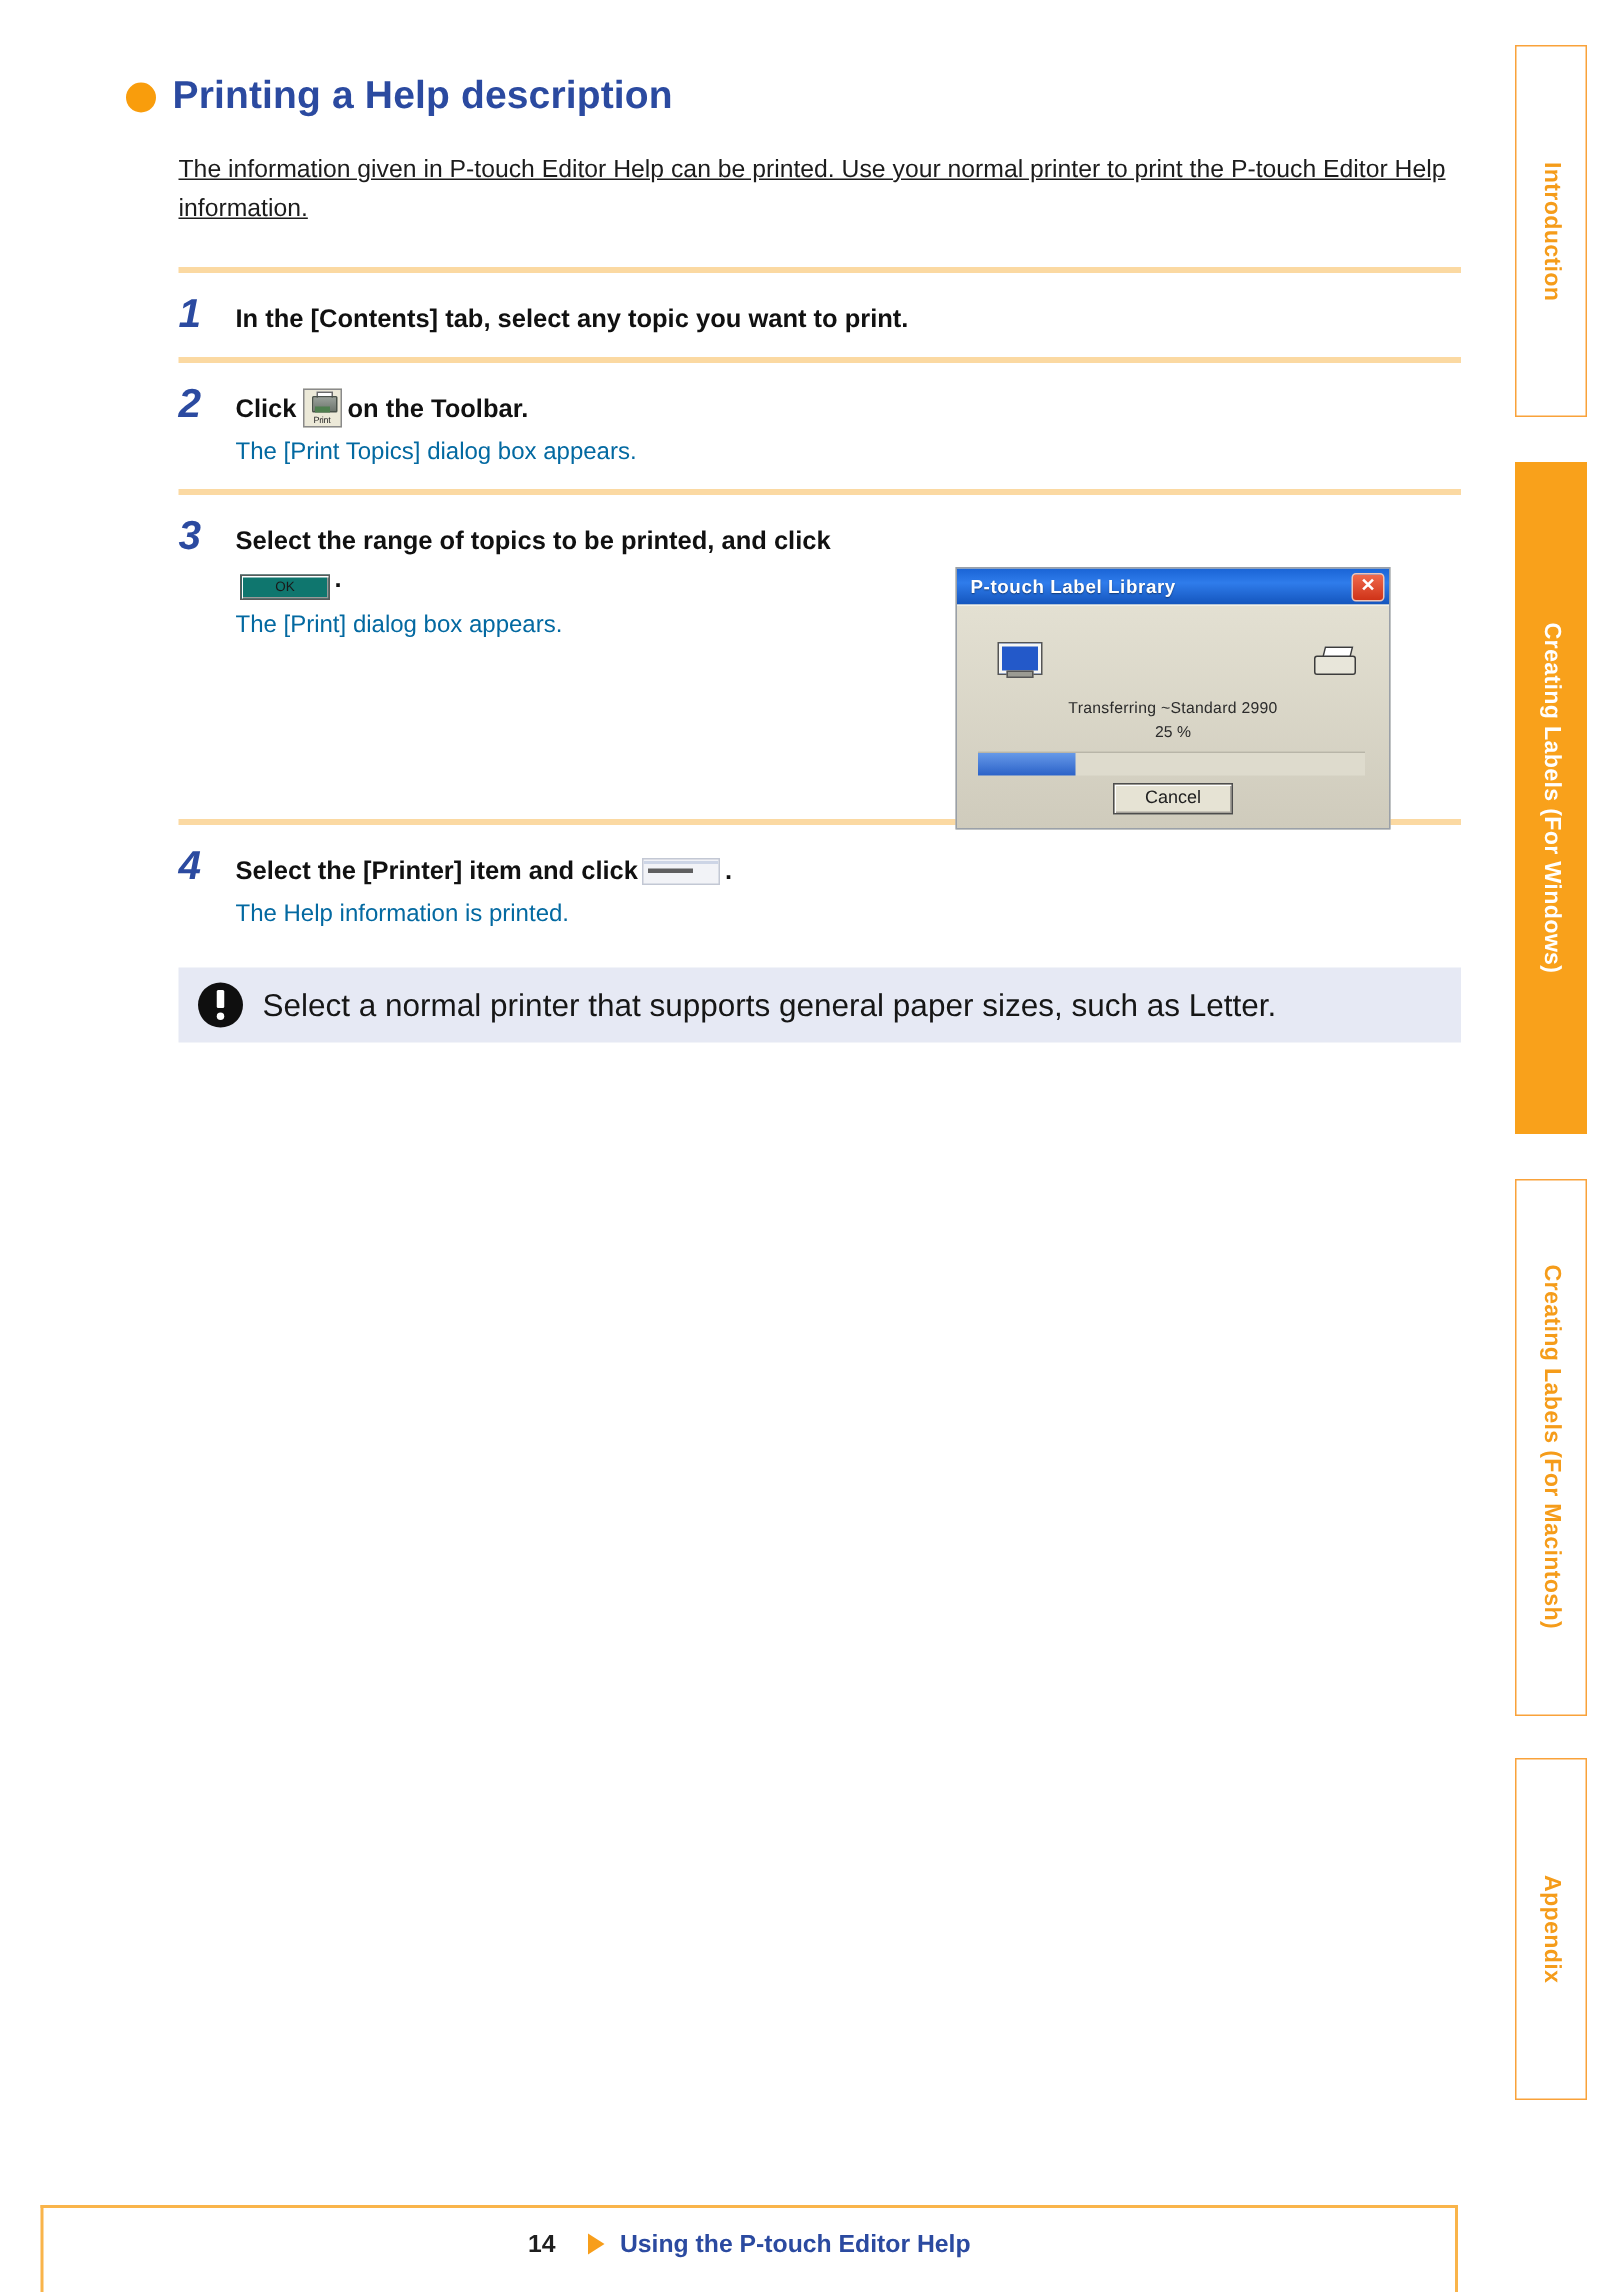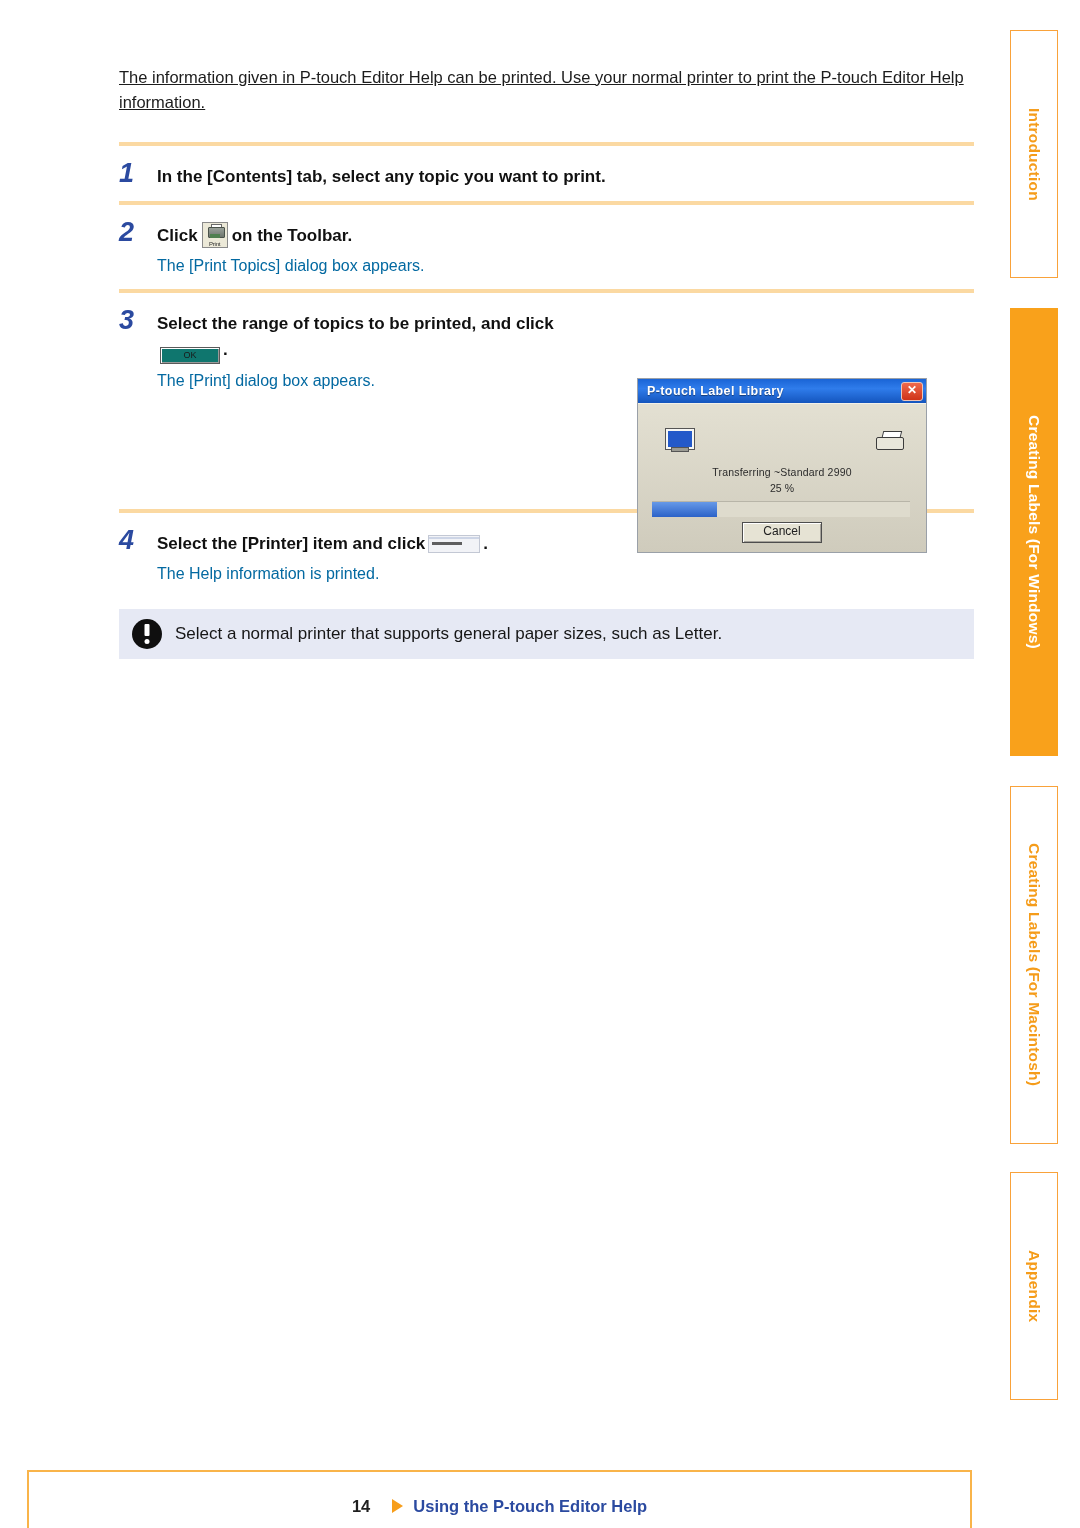--- a/index.html
+++ b/index.html
@@ -367,21 +367,21 @@
   .note-icon::after {
     content: "";
     position: absolute;
     left: 50%; top: 20px;
     transform: translateX(-50%);
     width: 5px; height: 5px;
     background: #fff;
     border-radius: 50%;
   }
   .note-text {
-    font-size: 17px;
+    font-size: 21px;
     color: #161616;
     line-height: 1.4;
   }
 
   
   .side-tabs {
     position: absolute;
     right: 22px;
     top: 30px;
     width: 48px;
@@ -429,21 +429,21 @@
     border-top: 2px solid #F9B44A;
     border-right: 2px solid #F9B44A;
     box-sizing: border-box;
   }
   .footer-inner {
     display: flex;
     align-items: center;
     justify-content: center;
     gap: 10px;
     height: 44px;
-    padding-top: 12px;
+    padding-top: 2px;
   }
   .footer-page {
     font-size: 16.5px;
     font-weight: bold;
     color: #1f1f1f;
   }
   .footer-arrow {
     width: 0; height: 0;
     border-left: 11px solid #F79E1B;
     border-top: 7px solid transparent;
@@ -456,20 +456,24 @@
     font-weight: bold;
   }
 </style>
 </head>
 <body>
 
 <div id="page">
 
   <div id="content">
 
+    <div class="section-heading">
+      <span class="heading-bullet"></span>
+      <span class="heading-text">Printing a Help description</span>
+    </div>
 
     <p class="intro">The information given in P-touch Editor Help can be printed. Use your normal printer to print the P-touch Editor Help information.</p>
 
     <div class="divider" style="margin-top:26px;"></div>
     <div class="step">
       <div class="step-head">
         <span class="step-num">1</span>
         <span class="step-body">
           <span class="step-title">In the [Contents] tab, select any topic you want to print.</span>
         </span>

